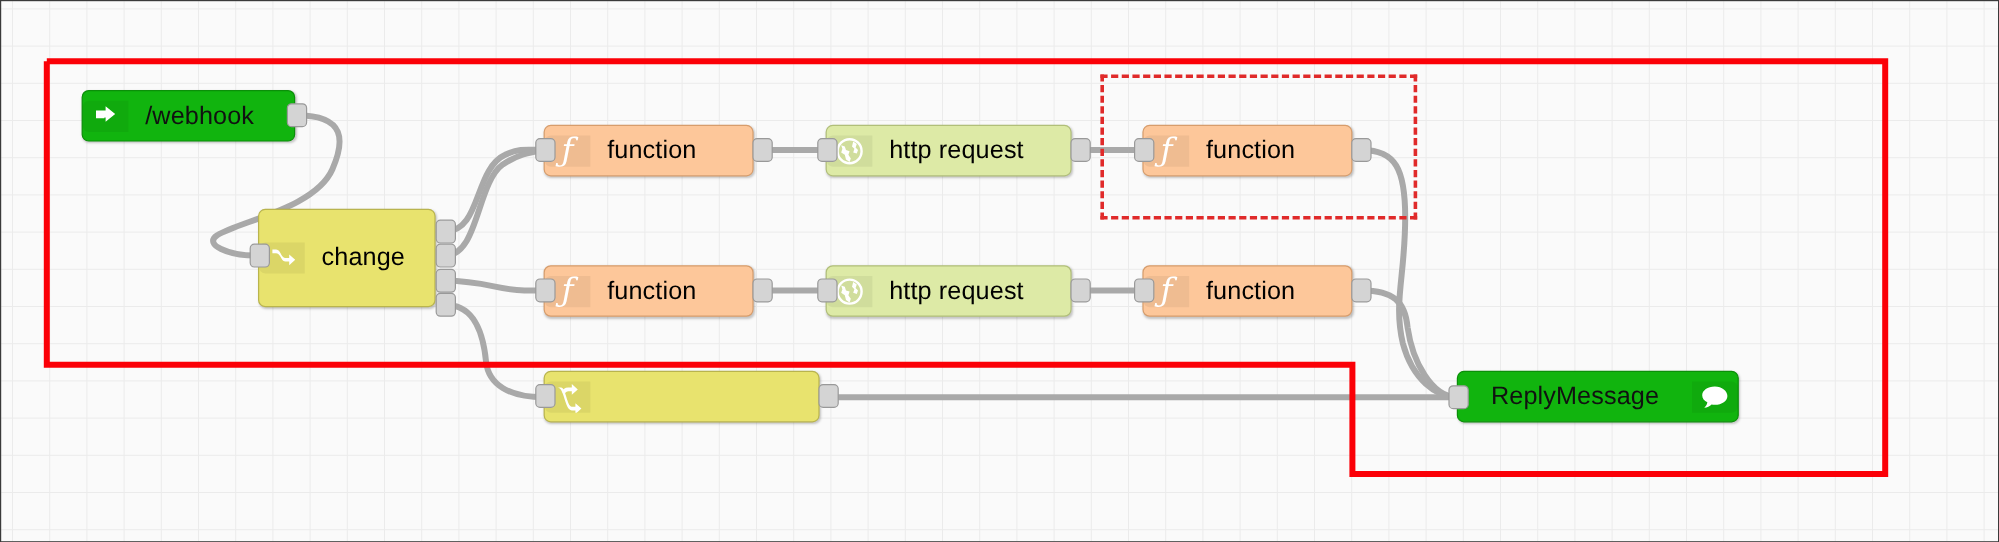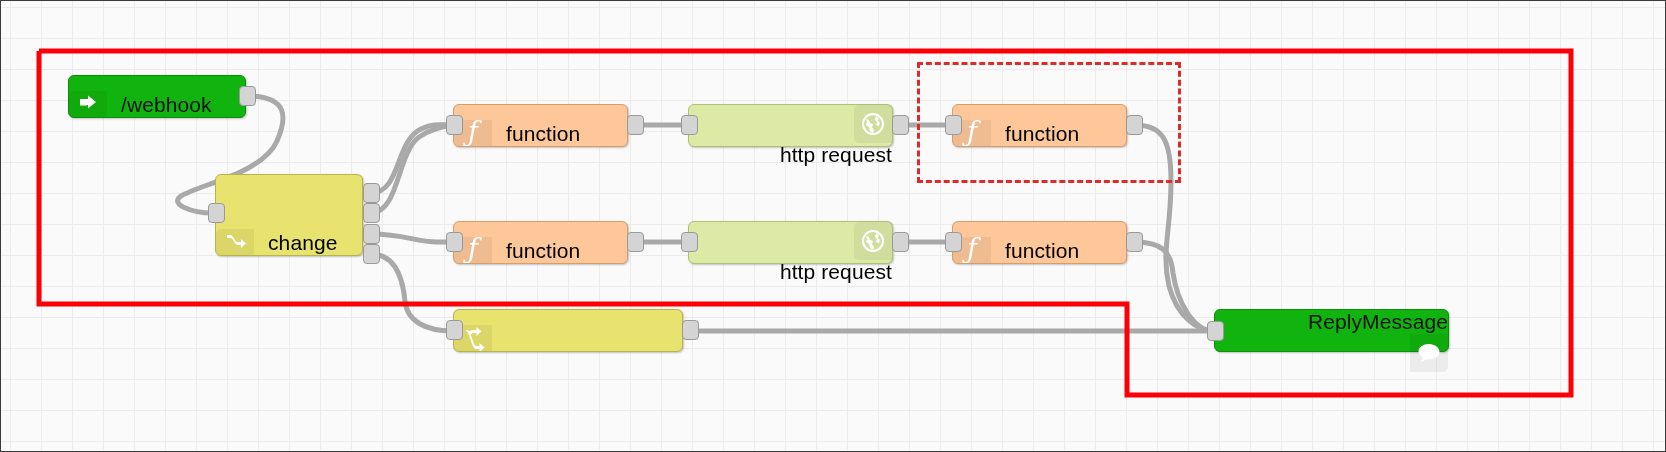--- a/index.html
+++ b/index.html
@@ -37,21 +37,21 @@
     fill: none;
     stroke: #a9a9a9;
     stroke-width: 5;
     stroke-linecap: round;
   }
 
   
   .node {
     position: absolute;
     display: flex;
-    align-items: flex-end;
+    align-items: center;
     border-radius: 6px;
     border: 1px solid #999;
     box-sizing: border-box;
     box-shadow: 1px 1px 2px rgba(0,0,0,0.22);
     overflow: visible;
   }
   .node .icon-cell {
     width: 38px;
     display: flex;
     align-items: center;
@@ -77,21 +77,21 @@
     white-space: nowrap;
   }
   .node .label.pad-left { padding-left: 14px; }
   .node .label.center { justify-content: center; }
 
   
   .n-green  { background: #11b40e; border-color: #0b8f09; }
   .n-green .label { color: #111; }
   .n-yellow { background: #e8e36e; border-color: #b9b44d; }
   .n-orange { background: #fdc79a; border-color: #d79d6c; }
-  .n-khaki  { background: #ddeaa6; border-color: #b1bf79; flex-direction: column; }
+  .n-khaki  { background: #ddeaa6; border-color: #b1bf79; }
 
   
   .port {
     position: absolute;
     width: 17px;
     height: 20px;
     background: #d4d4d4;
     border: 1px solid #999;
     border-radius: 4px;
     box-sizing: border-box;
@@ -211,21 +211,21 @@
         </div>
         <div class="label pad-left">function</div>
       </div>
       <div class="node n-yellow" style="left: 452px; top: 308px; width: 230px; height: 43px;">
         <div class="icon-cell">
           <svg class="ico-svg" width="26" height="26" viewBox="0 0 26 26">
             <path d="M4 5 h3.5 c4 0 5 16 9 16 h3 v-3 l5 4.5 -5 4.5 v-3 h-3 c-6 0 -6 -19 -12 -19 H4 Z M16.5 2 l5 4.5 -5 4.5 v-3 h-3 c-2 0 -3 2 -3.6 4 l-1.7 -3.6 c1 -2 2.4 -3.4 5.3 -3.4 h3 Z" fill="#ffffff"></path>
           </svg>
         </div>
       </div>
-      <div class="node n-green" style="left: 1213px; top: 308px; width: 235px; height: 43px; flex-direction: column;">
+      <div class="node n-green" style="left: 1213px; top: 308px; width: 235px; height: 43px;">
         <div class="label center">ReplyMessage</div>
         <div class="icon-cell right-cell">
           <svg class="ico-svg" width="26" height="26" viewBox="0 0 26 26">
             <path d="M13 4 C7 4 2.5 7.3 2.5 11.3 C2.5 13.8 4.2 16 6.8 17.3 C6.6 19 5.6 20.6 4.2 21.8 C6.6 21.6 8.8 20.6 10.3 19 C11.2 19.2 12.1 19.3 13 19.3 C19 19.3 23.5 16 23.5 11.9 C23.5 7.8 19 4 13 4 Z" fill="#ffffff"></path>
           </svg>
         </div>
       </div>
       <div class="port" style="left: 238px; top: 85px;"></div>
       <div class="port" style="left: 207px; top: 202px;"></div>
       <div class="port" style="left: 362px; top: 182px;"></div>

